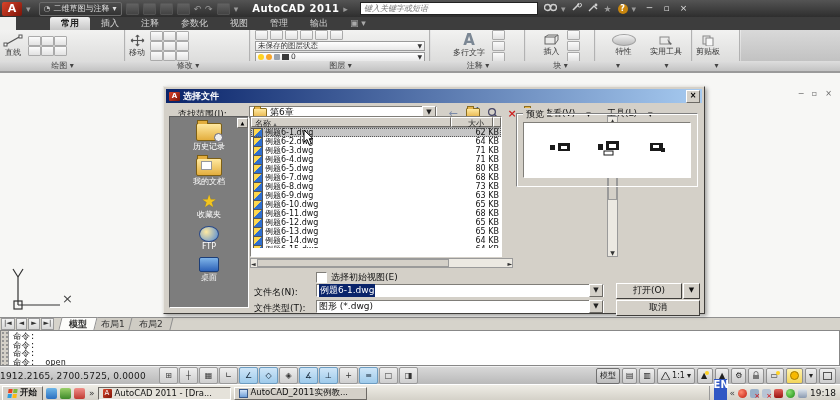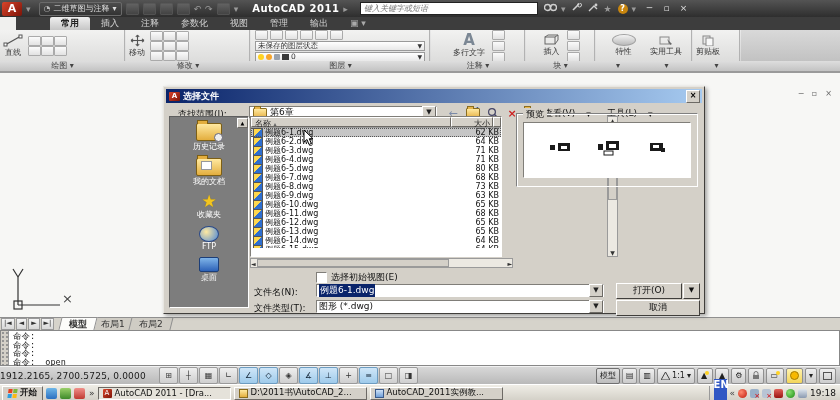--- a/index.html
+++ b/index.html
@@ -398,21 +398,21 @@
         <span style="width:18px;height:13px;background:linear-gradient(#7fb4e8,#2d62b8);border:1px solid #1c3e78;border-radius:2px;"></span>
         <span>桌面</span>
       </div>
     </div>
 
     <div class="list">
       <div class="lhead">
         <span class="raised" style="flex:none;width:200px;padding-left:3px;box-sizing:border-box;">
           <span>名称</span> <span style="font-size:6px;color:#666;">▴</span>
         </span>
-        <span class="raised" style="flex:none;width:42px;text-align:right;padding-right:2px;box-sizing:border-box;"><span>大小</span></span>
+        <span class="raised" style="flex:none;width:42px;text-align:right;padding-right:8px;box-sizing:border-box;"><span>大小</span></span>
         <span class="raised" style="flex:1;"></span>
       </div>
       <div class="lrows">
         <div class="frow sel">
             <span class="dwgico"></span>
             <span>例题6-1.dwg</span>
             <span class="fsize">62 KB</span>
           </div>
         <div class="frow">
             <span class="dwgico"></span>
@@ -614,24 +614,20 @@
     </div>
     <span class="qlico" style="background:linear-gradient(#6fb7e8,#2a6fc0);"></span>
     <span class="qlico" style="background:linear-gradient(#9ad06a,#3e8a2a);"></span>
     <span class="qlico" style="background:linear-gradient(#f0908a,#c03a30);"></span>
     <span style="margin-left:4px;font-size:9px;color:#333;">»</span>
     <div class="taskbtn pressed">
       <span class="tico" style="background:linear-gradient(135deg,#d8442a,#7e1408);border-radius:1px;color:#fff;font-size:7px;line-height:9px;text-align:center;">A</span>
       <span>AutoCAD 2011 - [Dra...</span>
     </div>
     <div class="taskbtn">
-      <span class="tico" style="background:linear-gradient(#ffe9a0,#e3ae3e);border:1px solid #8a6d1f;box-sizing:border-box;"></span>
-      <span>D:\2011书\AutoCAD_2...</span>
-    </div>
-    <div class="taskbtn">
       <span class="tico" style="background:linear-gradient(#cfe2f8,#6f9fd8);border:1px solid #3a5a8a;box-sizing:border-box;"></span>
       <span>AutoCAD_2011实例教...</span>
     </div>
     <div class="tray">
       <span class="langbox">EN</span>
       <span style="font-size:9px;color:#444;">«</span>
       <span class="trayico" style="background:radial-gradient(circle at 35% 35%,#ff8a70,#c01808);border-radius:50%;"></span>
       <span class="trayico" style="background:#9ab0c8;position:relative;">
           <i style="position:absolute;right:-1px;bottom:-1px;color:#d00;font-size:7px;font-style:normal;line-height:5px;">×</i>
         </span>

